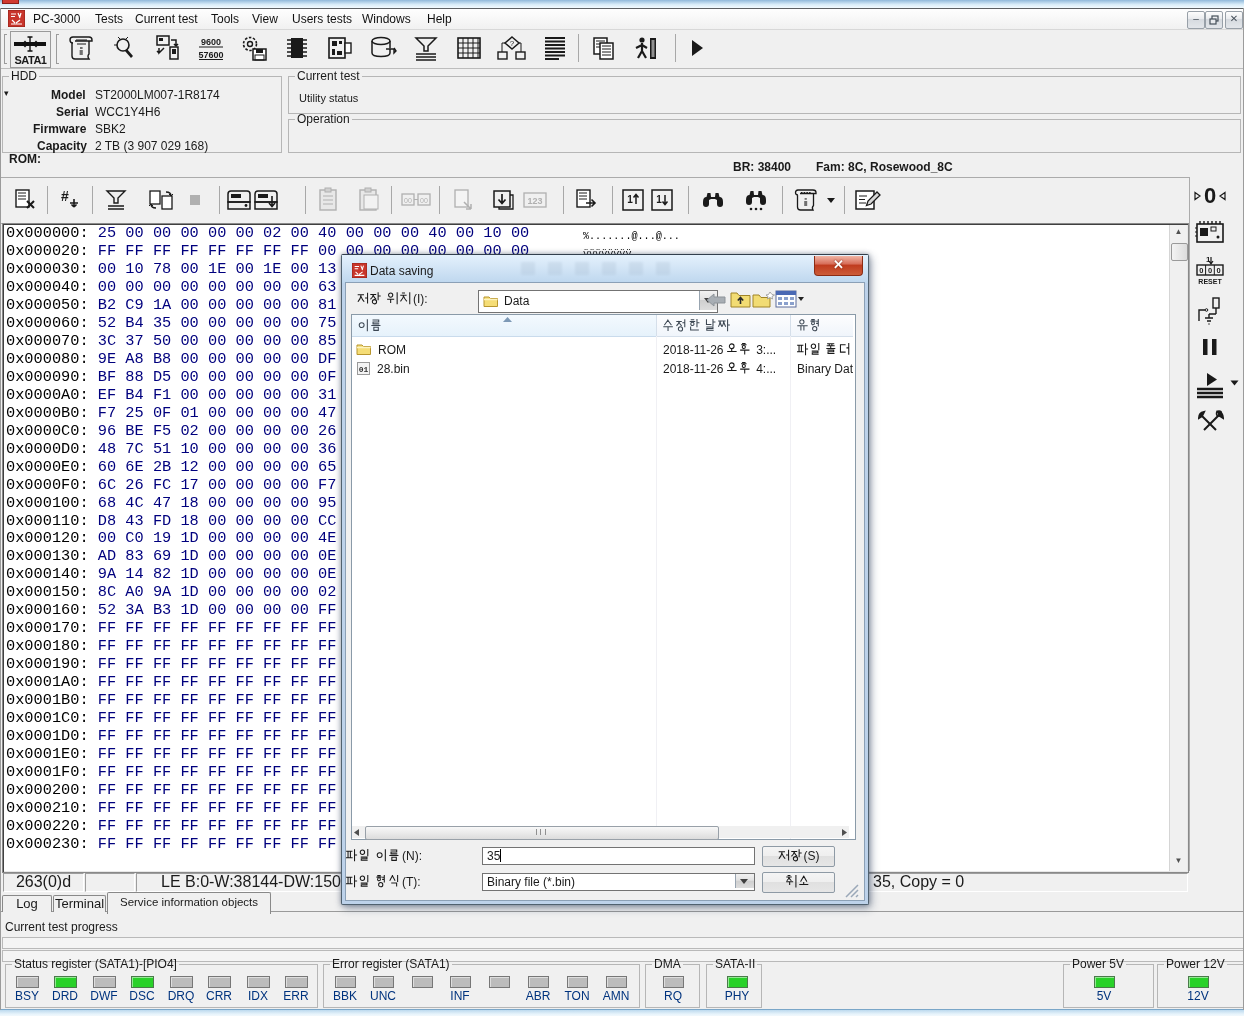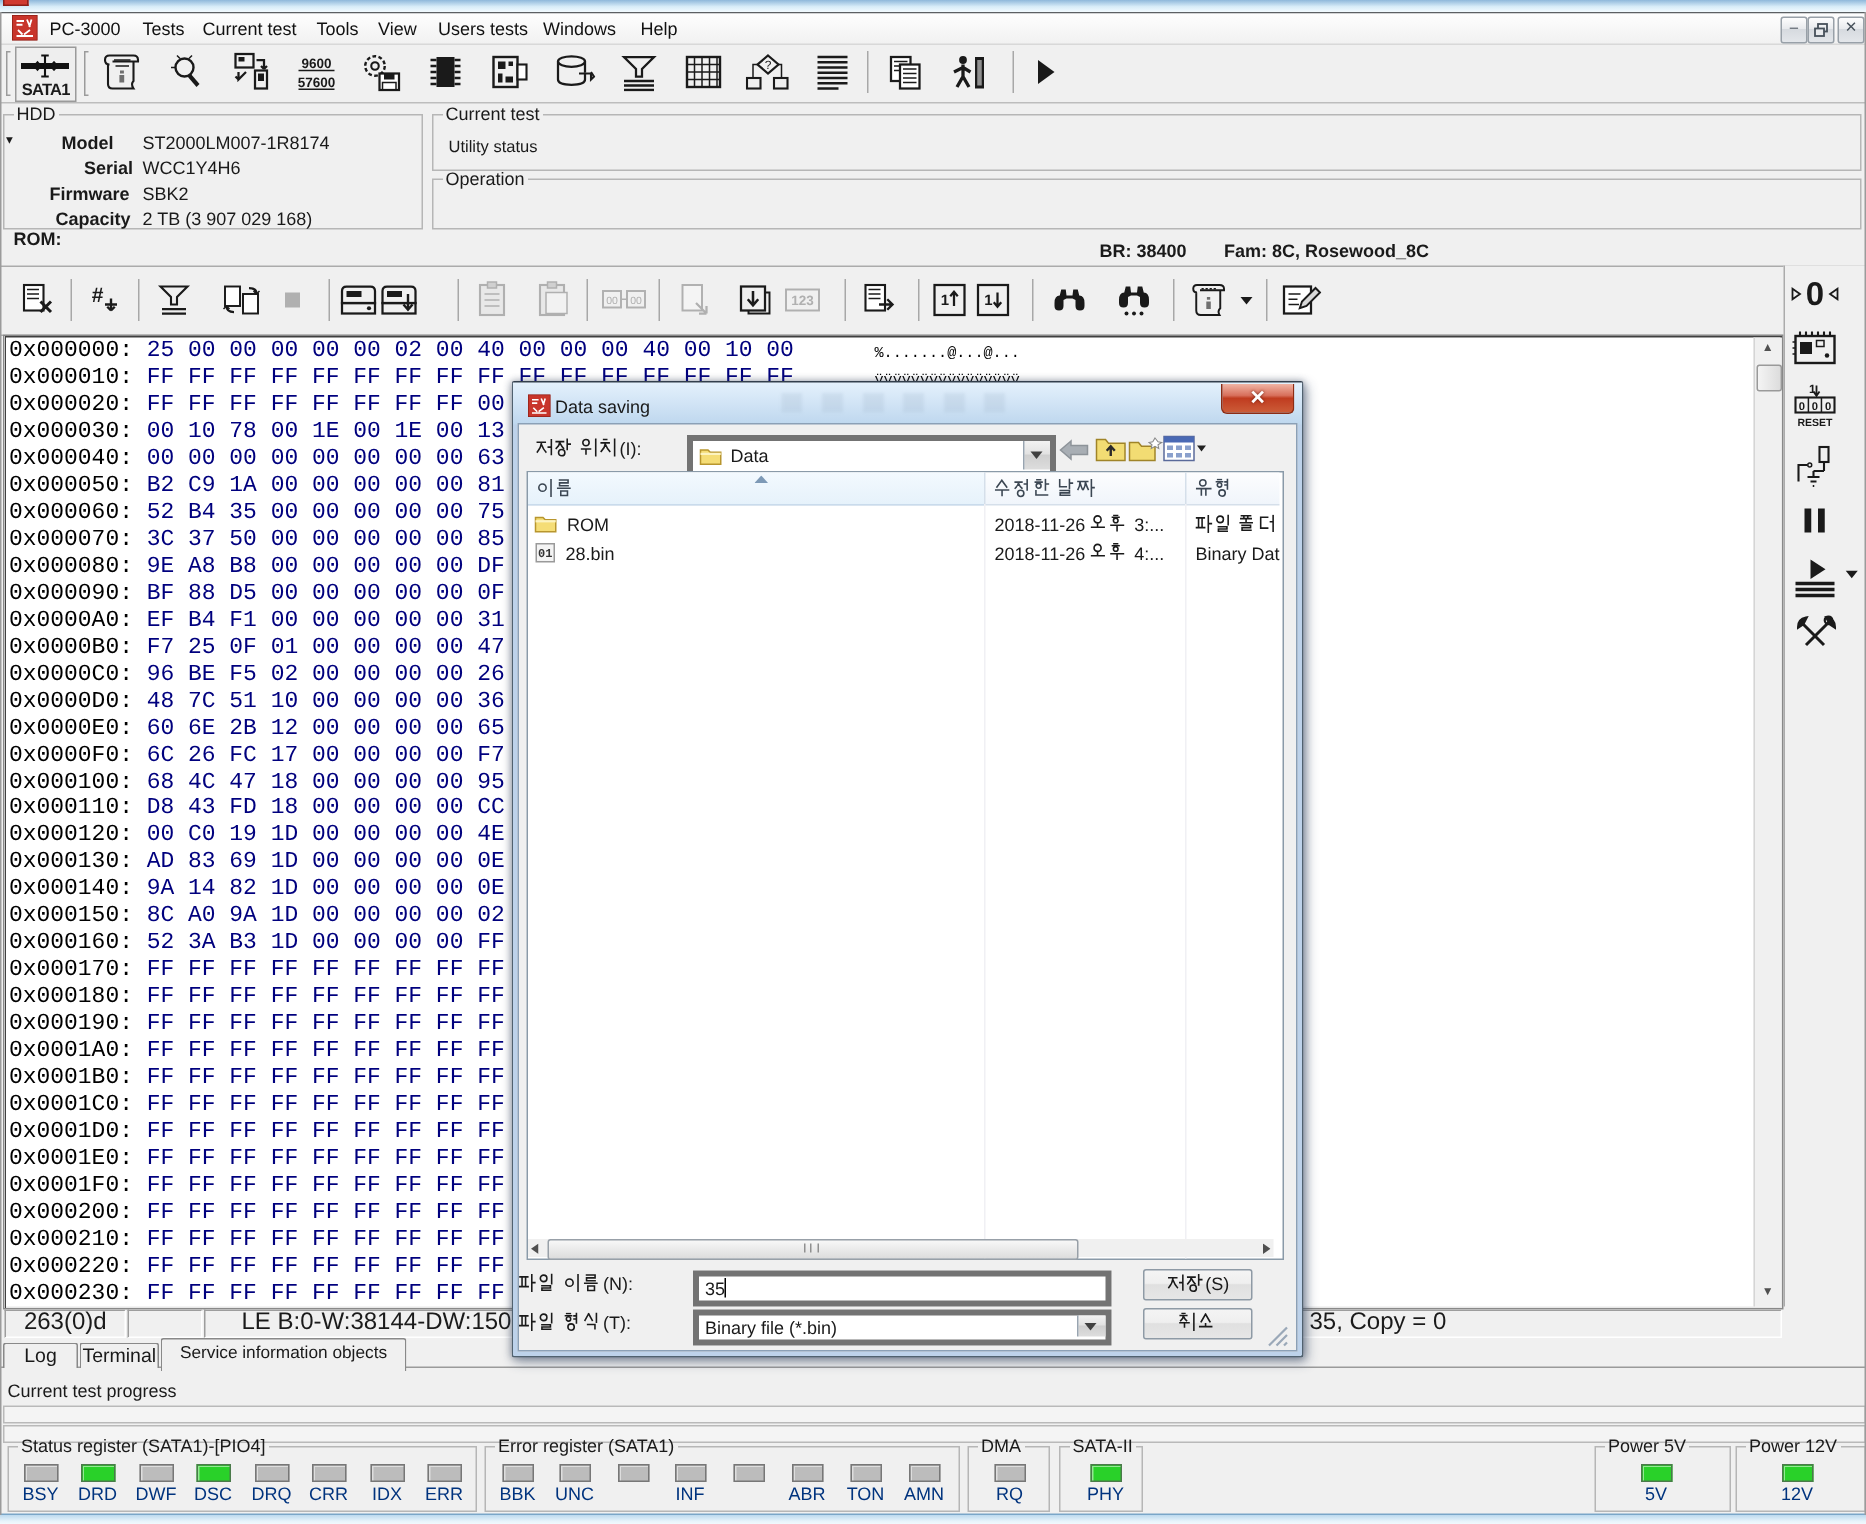--- a/index.html
+++ b/index.html
@@ -50,21 +50,21 @@
 #botstrip{left:0;top:1009px;width:1244px;height:7px;background:linear-gradient(#bcd9ee,#e8f4fb 60%,#f6fbfe);border-top:1px solid #7aa6c8;}
 
 #dlg{left:341px;top:254px;width:528px;height:651px;}
 #dlgframe{position:absolute;left:0;top:0;right:0;bottom:0;background:#bdd2ea;border:1px solid #50616f;border-top:2px solid #333f4c;border-radius:2px;box-shadow:2px 3px 8px rgba(40,60,90,.45),0 0 5px rgba(70,80,100,.45);}
 #dlgtitle{position:absolute;left:1px;top:1px;right:1px;height:28px;background:linear-gradient(#e4f1fc,#d3e5f6 45%,#bed7ee);}
 #dlgclient{position:absolute;left:4px;top:28px;right:4px;bottom:4px;background:#f0f0f0;border:1px solid #8ba0b6;}
 .kg{display:inline-block;vertical-align:-2px;}
 .kt{white-space:nowrap;}
 #dclose{position:absolute;left:473px;top:2px;width:47px;height:19px;background:linear-gradient(#f0b4a4,#d8705c 40%,#c03c20 50%,#cc5c38);border:1px solid #8c2c14;border-top:none;border-radius:0 0 4px 4px;color:#fff;text-align:center;font-weight:bold;font-size:11px;line-height:18px;text-shadow:0 1px 1px #7a1f0a;}
 .win7btn{position:absolute;background:linear-gradient(#f4f4f4,#efefef 45%,#e0e0e0 50%,#e6e6e6);border:1px solid #8e9aa5;border-radius:2px;text-align:center;font-size:12px;}
-.tbox{position:absolute;background:#fff;border:4px solid #737373;}
+.tbox{position:absolute;background:#fff;border:1px solid #737373;margin-left:20px;}
 .ddbtn{position:absolute;width:17px;background:linear-gradient(#f2f2f2,#e2e2e2 45%,#cfcfcf 50%,#dddddd);border-left:1px solid #98a4b0;}
 .ddarr{position:absolute;left:4px;top:7px;width:0;height:0;border:4px solid transparent;border-top:5px solid #404040;border-bottom:none;}
 </style></head>
 <body>
 <svg width="0" height="0" style="position:absolute">
 <defs>
 <g id="kjeo" fill="none" stroke="currentColor" stroke-width="1.3" stroke-linecap="square">
         <path d="M1.5 3.5H8M5 3.5Q4.5 8 1.5 11.5M5.2 6Q6.5 9.5 8.5 11.5M10.5 7.5H13M13 1.5V13.5"></path>
       </g>
 <g id="kjang" fill="none" stroke="currentColor" stroke-width="1.3" stroke-linecap="square">
@@ -263,21 +263,21 @@
 <div class="tsep" style="left:675px;"></div>
 <svg class="icon" style="left:687px;top:8px" width="20" height="20" viewBox="0 0 20 20">
       <path d="M5 2 L16 10 L5 18 Z" fill="#1a1a1a"></path>
     </svg>
 </div>
 
 <fieldset style="left:2px;top:69px;width:278px;height:82px;">
     <legend>HDD</legend>
   </fieldset>
 <div class="ab" style="left:4px;top:88px;font-size:9px;">▾</div>
-<div class="ab b" style="left:41px;top:88px;">Model</div>
+<div class="ab b" style="left:51px;top:88px;">Model</div>
 <div class="ab" style="left:95px;top:88px;">ST2000LM007-1R8174</div>
 <div class="ab b" style="left:56px;top:105px;">Serial</div>
 <div class="ab" style="left:95px;top:105px;">WCC1Y4H6</div>
 <div class="ab b" style="left:33px;top:122px;">Firmware</div>
 <div class="ab" style="left:95px;top:122px;">SBK2</div>
 <div class="ab b" style="left:37px;top:139px;">Capacity</div>
 <div class="ab" style="left:95px;top:139px;">2 TB (3 907 029 168)</div>
 <fieldset style="left:288px;top:69px;width:951px;height:43px;">
     <legend>Current test</legend>
   </fieldset>
@@ -444,21 +444,20 @@
     </svg>
 <svg style="position:absolute;left:6px;top:233px" width="28" height="26" viewBox="0 0 28 26">
       <path d="M4 4 L20 20 M8 2 Q3 3 3 8 L6 6 Z" stroke="#1a1a1a" stroke-width="2" fill="#1a1a1a"></path>
       <path d="M24 4 L8 20 M22 2 Q27 3 27 8 L24 6 Z" stroke="#1a1a1a" stroke-width="2" fill="#1a1a1a"></path>
       <circle cx="23" cy="3.5" r="2.5" fill="none" stroke="#1a1a1a" stroke-width="1.5"></circle>
     </svg>
   </div>
 <div class="ab" id="hexp">
  <div id="hexrows">
       <div class="hxr"><span class="adr">0x000000:</span> 25 00 00 00 00 00 02 00 40 00 00 00 40 00 10 00<span class="asc">%.......@...@...</span></div>
-<div class="hxr"><span class="adr">0x000010:</span> FF FF FF FF FF FF FF FF FF FF FF FF FF FF FF FF<span class="asc">ÿÿÿÿÿÿÿÿÿÿÿÿÿÿÿÿ</span></div>
 <div class="hxr"><span class="adr">0x000020:</span> FF FF FF FF FF FF FF FF 00 00 00 00 00 00 00 00<span class="asc">ÿÿÿÿÿÿÿÿ........</span></div>
 <div class="hxr"><span class="adr">0x000030:</span> 00 10 78 00 1E 00 1E 00 13 00 00 00 00 00 00 00<span class="asc">.x..............</span></div>
 <div class="hxr"><span class="adr">0x000040:</span> 00 00 00 00 00 00 00 00 63 00 00 00 00 00 00 00<span class="asc">........c.......</span></div>
 <div class="hxr"><span class="adr">0x000050:</span> B2 C9 1A 00 00 00 00 00 81 00 00 00 00 00 00 00<span class="asc">................</span></div>
 <div class="hxr"><span class="adr">0x000060:</span> 52 B4 35 00 00 00 00 00 75 00 00 00 00 00 00 00<span class="asc">R.5.....u.......</span></div>
 <div class="hxr"><span class="adr">0x000070:</span> 3C 37 50 00 00 00 00 00 85 00 00 00 00 00 00 00<span class="asc">&lt;7P.............</span></div>
 <div class="hxr"><span class="adr">0x000080:</span> 9E A8 B8 00 00 00 00 00 DF 00 00 00 00 00 00 00<span class="asc">................</span></div>
 <div class="hxr"><span class="adr">0x000090:</span> BF 88 D5 00 00 00 00 00 0F 00 00 00 00 00 00 00<span class="asc">................</span></div>
 <div class="hxr"><span class="adr">0x0000A0:</span> EF B4 F1 00 00 00 00 00 31 00 00 00 00 00 00 00<span class="asc">........1.......</span></div>
 <div class="hxr"><span class="adr">0x0000B0:</span> F7 25 0F 01 00 00 00 00 47 00 00 00 00 00 00 00<span class="asc">.%......G.......</span></div>

